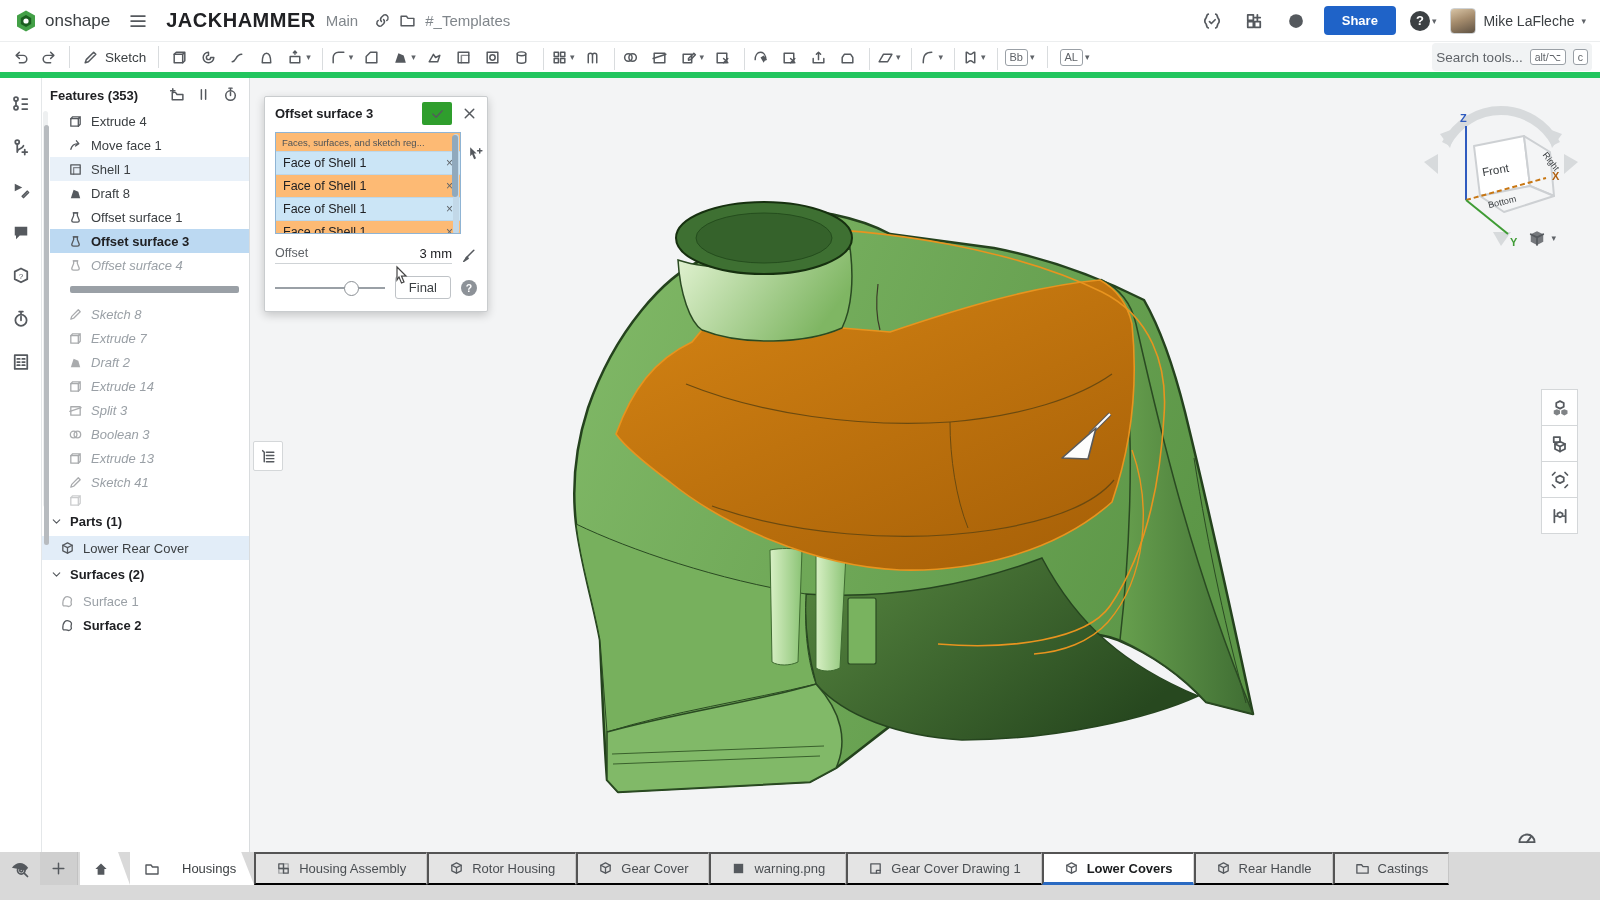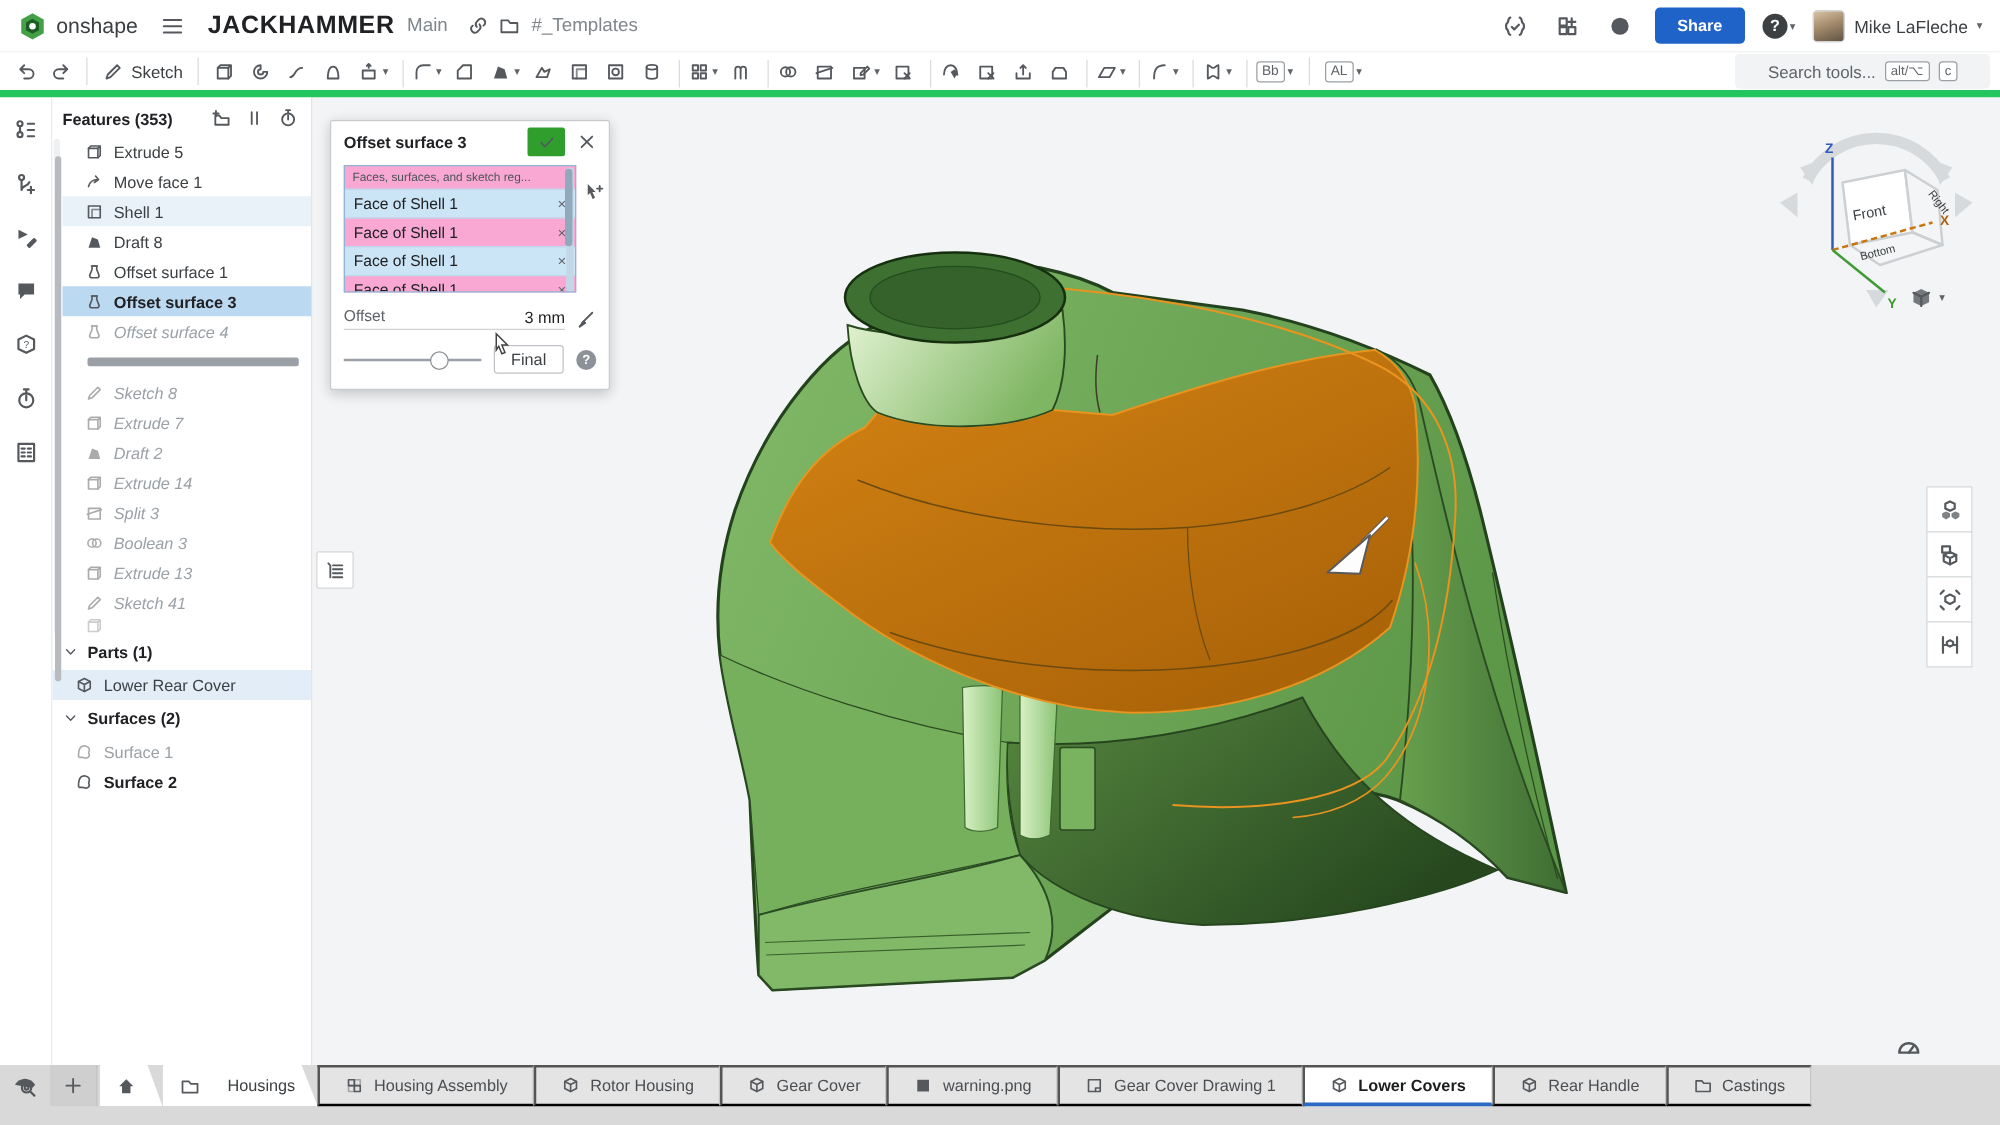--- a/index.html
+++ b/index.html
@@ -24,21 +24,21 @@
   .user{display:flex;align-items:center;gap:7px;background:none;border:none;cursor:pointer;font-size:14px;color:#3c4043;font-family:inherit}
   .caret-s{font-size:9px;color:#5f6368}
   
   .toolbar{position:absolute;left:0;top:42px;width:1600px;height:36px;background:#fff;border-bottom:6px solid #22c55e;display:flex;align-items:center;padding:0 8px}
   .tbtn{background:none;border:none;cursor:pointer;display:flex;align-items:center;gap:2px;padding:4px 5px;border-radius:3px}
   .tbtn[data-div="y"]{margin-right:9px;position:relative}
   .tbtn[data-div="y"]::after{content:"";position:absolute;right:-7px;top:3px;height:22px;border-right:1px solid #d9dcde}
   .tsep{width:1px;height:22px;background:#d9dcde;margin:0 7px}
   .sketch-btn{font-size:13.5px;color:#3c4043;gap:6px;font-family:inherit}
   .txt-tool{border:1px solid #9aa0a6;border-radius:3px;font-size:11px;color:#5f6368;padding:2px 4px;line-height:1}
-  .search-tools{margin-left:auto;background:#f1f3f4;border:none;border-radius:4px;display:flex;align-items:center;gap:7px;padding:6px 26px;cursor:pointer;font-family:inherit}
+  .search-tools{margin-left:auto;background:#f1f3f4;border:none;border-radius:4px;display:flex;align-items:center;gap:7px;padding:6px 4px;cursor:pointer;font-family:inherit}
   .search-tools .ph{font-size:13.5px;color:#5f6368}
   .kbd{border:1px solid #9aa0a6;border-radius:3px;background:#fff;font-size:10.5px;color:#5f6368;padding:1px 4px}
   
   .rail{position:absolute;left:0;top:78px;width:42px;height:774px;background:#fff;border-right:1px solid #e4e7e9;display:flex;flex-direction:column;align-items:center;gap:15px;padding-top:12px}
   .rail .tb-ic .ig{width:20px;height:20px}
   
   .sidebar{position:absolute;left:42px;top:78px;width:208px;height:774px;background:#fff;border-right:1px solid #d9dcde}
   .filter-row{display:flex;align-items:center;gap:8px;padding:9px 10px 4px 8px}
   .filter-input{flex:1;border:1px solid #c6cacd;border-radius:3px;height:27px;font-size:13px;font-style:italic;color:#80868b;padding:0 8px;font-family:inherit;outline:none}
   .feat-head{display:flex;align-items:flex-end;padding:8px 10px 6px 8px;gap:10px}
@@ -63,21 +63,21 @@
   .viewport{position:absolute;left:250px;top:78px;width:1350px;height:774px;background:#f3f4f5;overflow:hidden}
   .model-svg{position:absolute;left:0;top:0}
   .panel-toggle{position:absolute;left:3px;top:363px;width:30px;height:30px;background:#fff;border:1px solid #d4d7d9;border-radius:2px;cursor:pointer;display:flex;align-items:center;justify-content:center}
   
   .dlg{position:absolute;left:14px;top:18px;width:224px;background:#fff;border:1px solid #c9ccce;box-shadow:0 3px 10px rgba(0,0,0,.2);border-radius:2px}
   .dlg-head{display:flex;align-items:center;padding:5px 6px 5px 10px;gap:6px}
   .dlg-title{font-size:13px;font-weight:bold;color:#202124;margin-right:auto}
   .ok-btn{width:30px;height:23px;background:#2f9e2d;border:none;border-radius:2px;cursor:pointer;display:flex;align-items:center;justify-content:center}
   .ok-btn .ig{width:15px;height:15px}
   .cancel-btn{width:23px;height:23px;background:none;border:none;cursor:pointer;display:flex;align-items:center;justify-content:center}
-  .facelist{position:relative;margin:2px 26px 6px 10px;border:1px solid #8fb4d4;background:#f9a8d4;height:102px;overflow:hidden}
+  .facelist{position:relative;margin:2px 26px 6px 10px;border:1px solid #8fb4d4;background:#fdba74;height:102px;overflow:hidden}
   .facelist .hdr{font-size:9.5px;color:#4d5357;padding:4px 6px 3px}
   .facerow{display:flex;align-items:center;font-size:12.5px;color:#202124;padding:4px 7px;border-top:1px solid #bcd7ea;cursor:pointer}
   .facerow:nth-child(odd){background:#cbe5f6}
   .facerow .rm{margin-left:auto;color:#5f6469;font-size:12px;cursor:pointer}
   .fl-scroll{position:absolute;right:1px;top:1px;width:6px;height:100px;background:#c2d8e8;border-radius:3px}
   .fl-thumb{position:absolute;right:1px;top:1px;width:6px;height:62px;background:#90a9bd;border-radius:3px}
   .cursorplus{position:absolute;right:3px;top:48px}
   .offset-row{display:flex;align-items:flex-end;gap:8px;padding:6px 10px 2px}
   .offset-row .lab{font-size:12.5px;color:#5f6368}
   .offset-field{flex:1;display:flex;border-bottom:1px solid #cfd3d6;padding-bottom:2px}
@@ -750,21 +750,21 @@
         <div class="scrollthumb"></div>
       </div>
     <div>
 
         <div class="fitem" data-state="normal">
           <span>
             <svg class="ig">
               <use href="#i-box"></use>
             </svg>
           </span>
-          <span>Extrude 5</span>
+          <span>Extrude 4</span>
         </div>
 
         <div class="fitem" data-state="normal">
           <span>
             <svg class="ig">
               <use href="#i-move"></use>
             </svg>
           </span>
           <span>Move face 1</span>
         </div>

